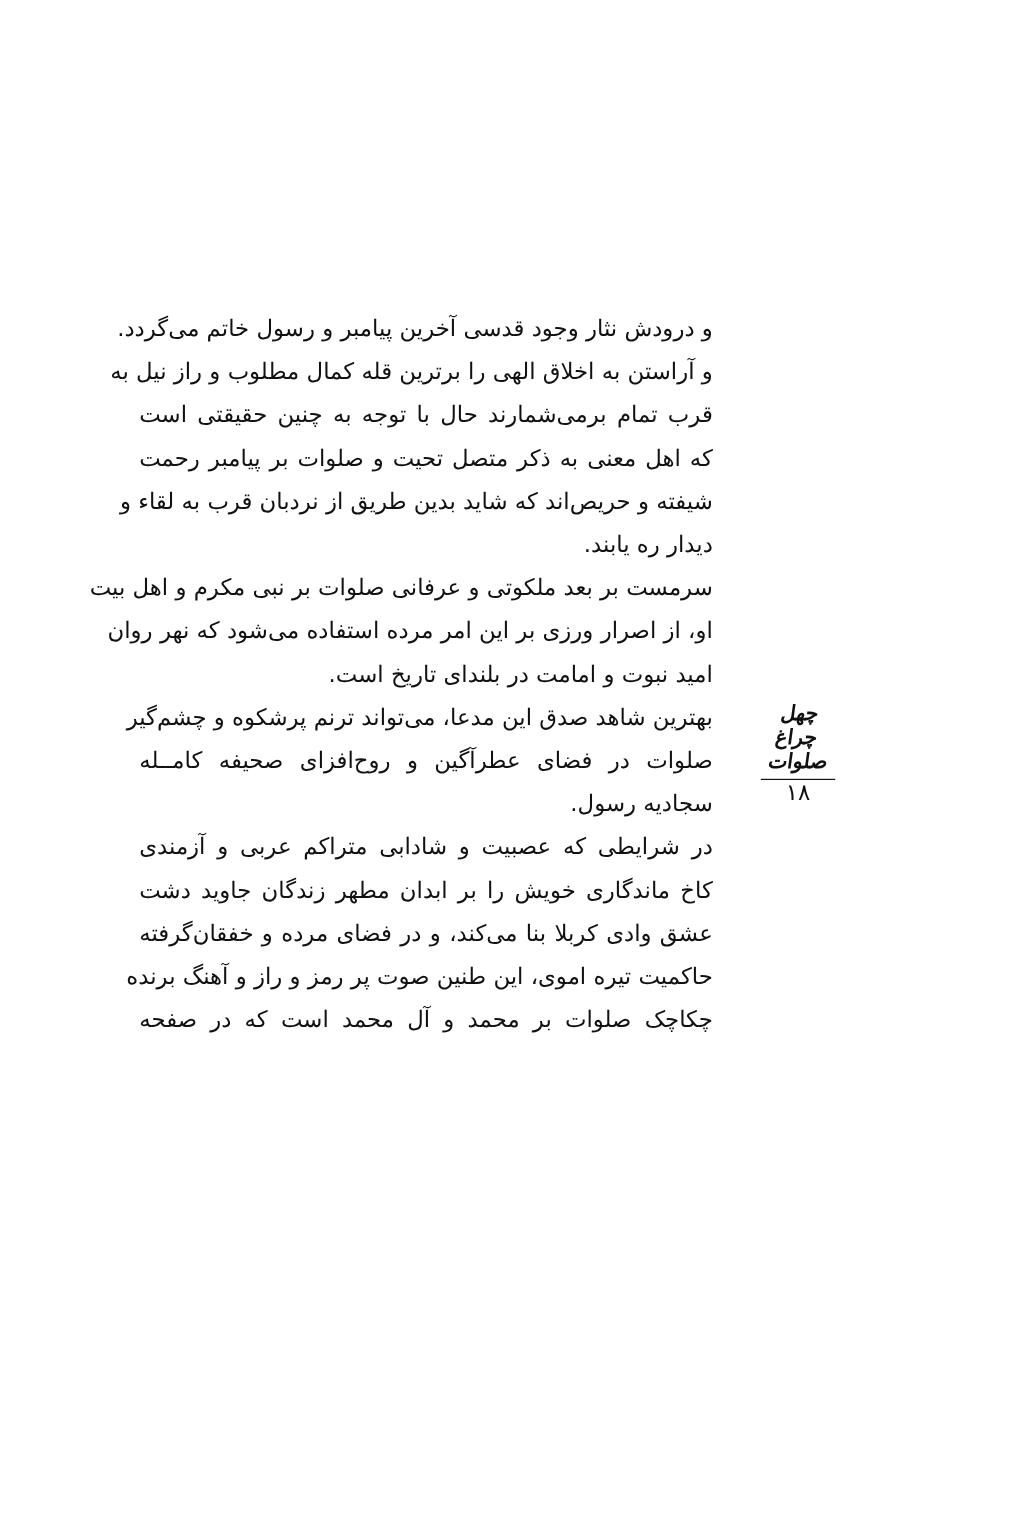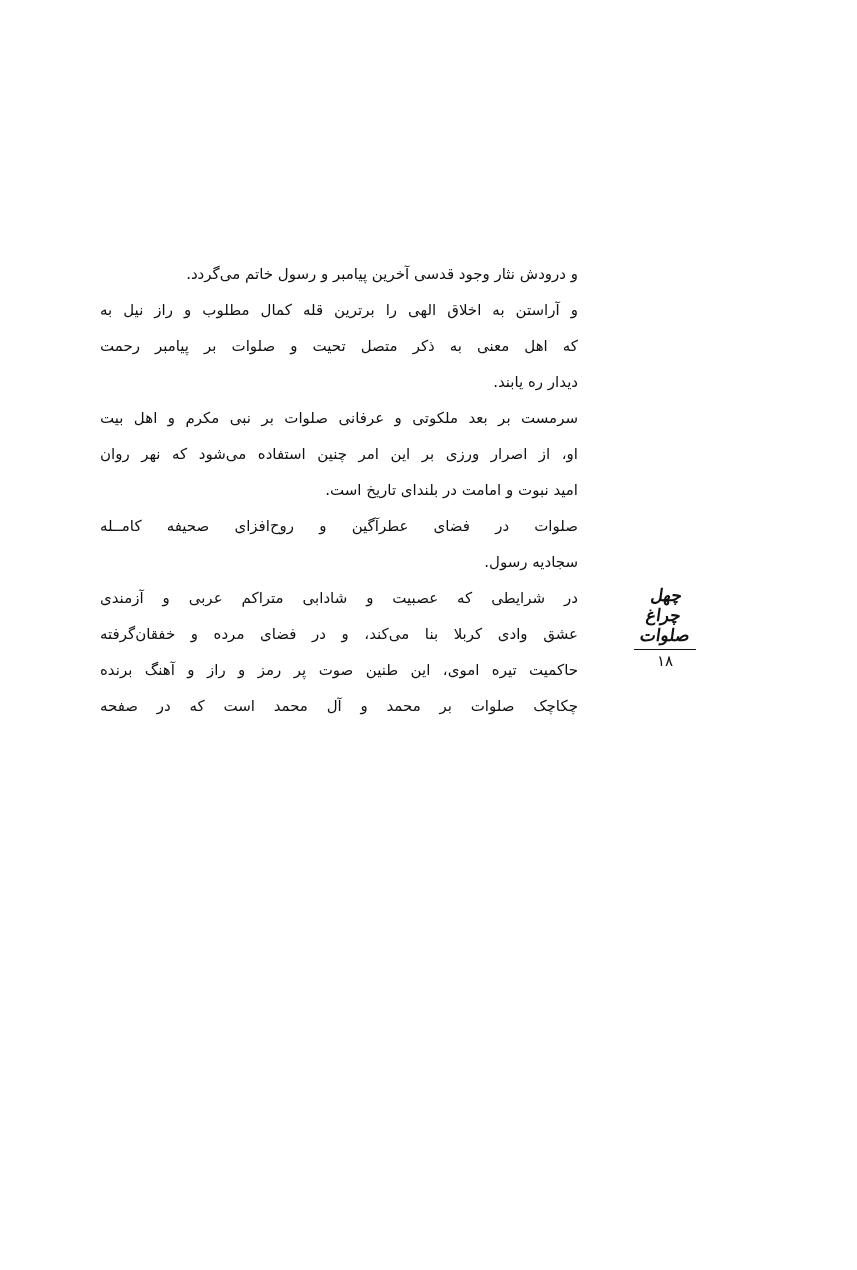--- a/index.html
+++ b/index.html
@@ -1,23 +1,23 @@
 <!DOCTYPE html>
 <html><head>
   <meta charset="utf-8">
   <style>
     html, body { margin: 0; padding: 0; background: #ffffff; }
     body { width: 857px; height: 1270px; position: relative; overflow: hidden; font-family: "DejaVu Sans", sans-serif; color: #111; }
     .text-block {
       position: absolute;
-      left: 100px;
+      left: 116px;
       top: 256px;
       width: 478px;
       direction: rtl;
-      font-size: 15px;
+      font-size: 19px;
       line-height: 36px;
       text-align: justify;
       text-align-last: right;
     }
     .line {
       display: block;
       height: 36px;
       white-space: nowrap;
       text-align: justify;
       text-align-last: justify;
@@ -38,48 +38,52 @@
       line-height: 20px;
       font-weight: bold;
       display: block;
       transform: skewX(-8deg);
     }
     .logo-rule {
       border-top: 1.5px solid #111;
       margin: 4px 0 2px 0;
     }
     .page-number {
-      font-size: 15px;
+      font-size: 19px;
       line-height: 18px;
       display: block;
     }
   </style>
 </head>
 <body>
 
 <div class="text-block">
   <div>
     <span class="line last">و درودش نثار وجود قدسی آخرین پیامبر و رسول خاتم می‌گردد.</span>
   </div>
   <div>
     <span class="line">و آراستن به اخلاق الهی را برترین قله کمال مطلوب و راز نیل به</span>
+    <span class="line">قرب تمام برمی‌شمارند حال با توجه به چنین حقیقتی است</span>
     <span class="line">که اهل معنی به ذکر متصل تحیت و صلوات بر پیامبر رحمت</span>
+    <span class="line">شیفته و حریص‌اند که شاید بدین طریق از نردبان قرب به لقاء و</span>
     <span class="line last">دیدار ره یابند.</span>
   </div>
   <div>
     <span class="line">سرمست بر بعد ملکوتی و عرفانی صلوات بر نبی مکرم و اهل بیت</span>
-    <span class="line">او، از اصرار ورزی بر این امر چنین استفاده می‌شود که نهر روان</span>
+    <span class="line">او، از اصرار ورزی بر این امر مرده استفاده می‌شود که نهر روان</span>
     <span class="line last">امید نبوت و امامت در بلندای تاریخ است.</span>
   </div>
   <div>
+    <span class="line"> بهترین شاهد صدق این مدعا، می‌تواند ترنم پرشکوه و چشم‌گیر</span>
     <span class="line">صلوات در فضای عطرآگین و روح‌افزای صحیفه کامــله</span>
     <span class="line last">سجادیه رسول.</span>
   </div>
   <div>
     <span class="line">در شرایطی که عصبیت و شادابی متراکم عربی و آزمندی</span>
+    <span class="line">کاخ ماندگاری خویش را بر ابدان مطهر زندگان جاوید دشت</span>
     <span class="line">عشق وادی کربلا بنا می‌کند، و در فضای مرده و خفقان‌گرفته</span>
     <span class="line">حاکمیت تیره اموی، این طنین صوت پر رمز و راز و آهنگ برنده</span>
     <span class="line">چکاچک صلوات بر محمد و آل محمد است که در صفحه</span>
   </div>
 </div>
 
 <div class="side-logo">
   <span class="logo-title">چهل چراغ</span>
   <span class="logo-title">صلوات</span>
   <div class="logo-rule"></div>

